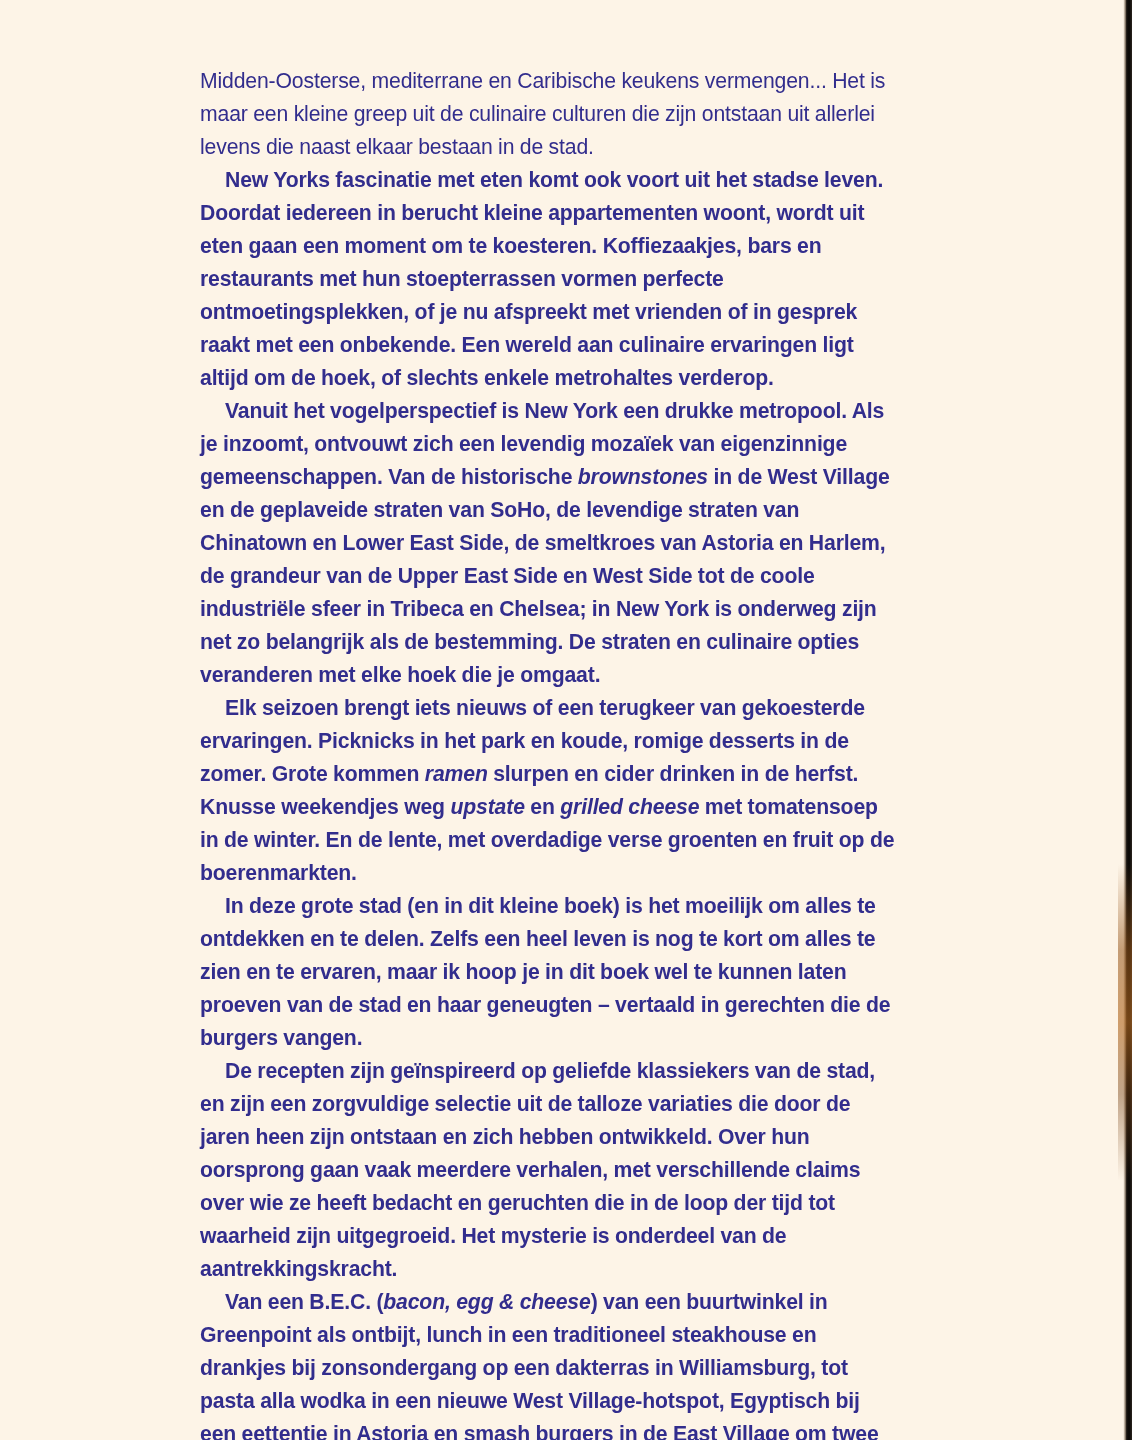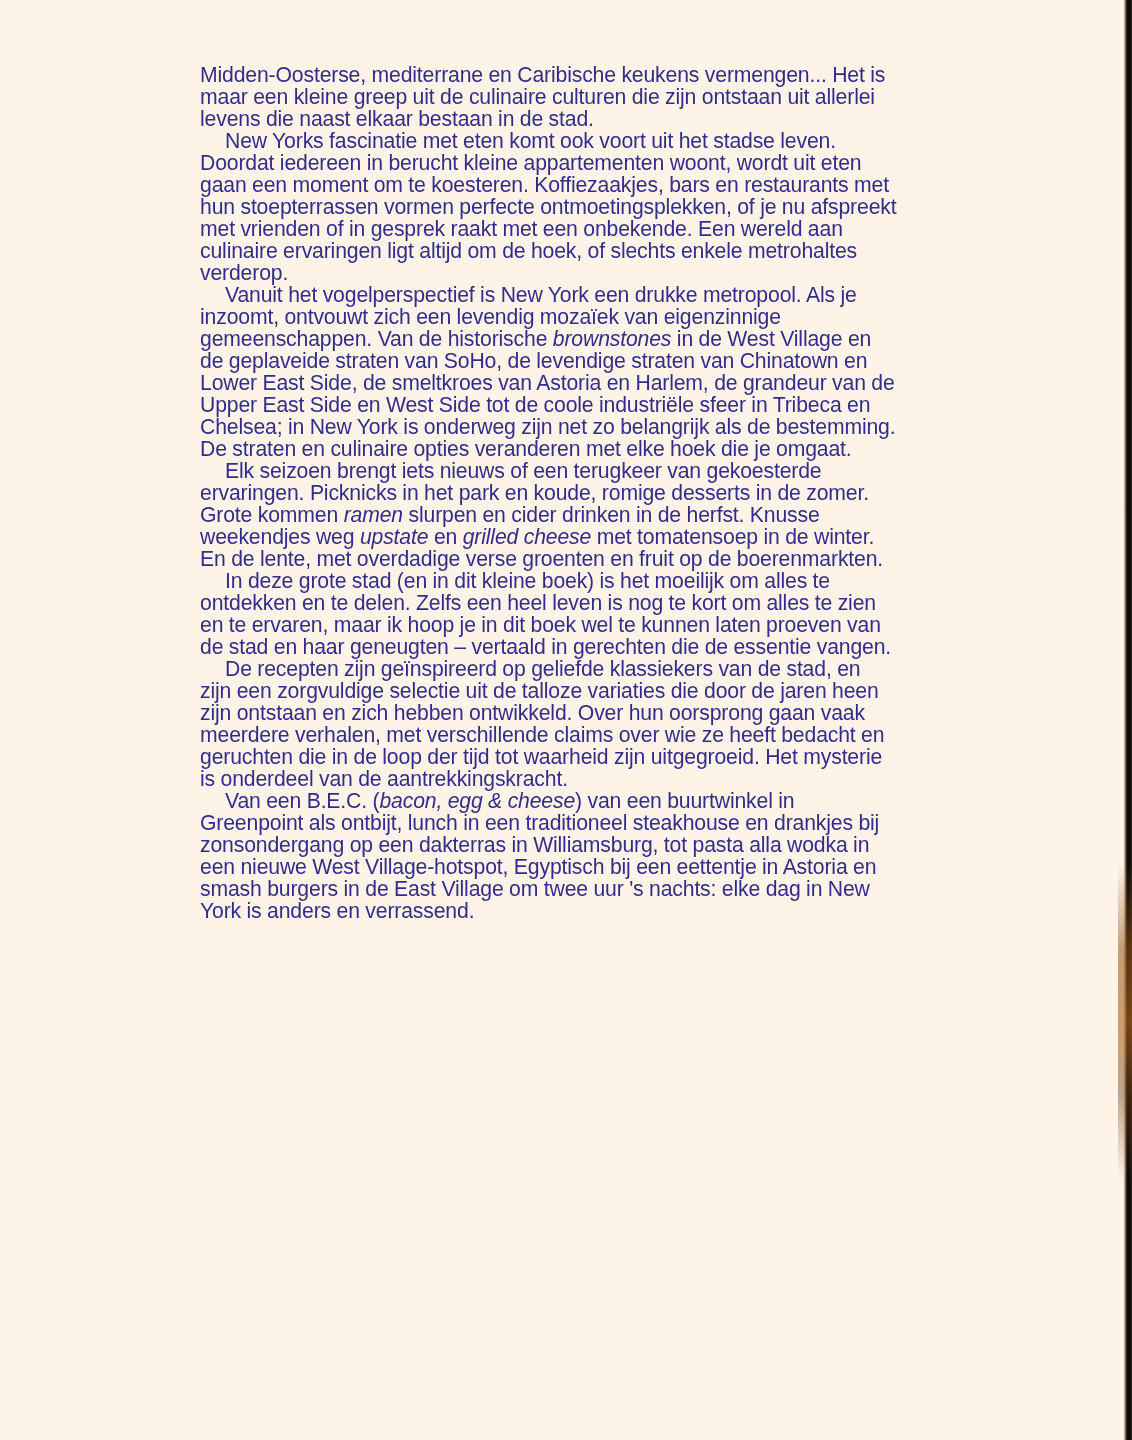--- a/index.html
+++ b/index.html
@@ -53,27 +53,28 @@
     position: absolute;
     left: 200px;
     top: 64px;
     width: 697px;
   }
 
   p.body-par {
     margin: 0;
     color: #322d8d;
     font-size: 21.2px;
-    line-height: 22px;
+    line-height: 33px;
     letter-spacing: -0.15px;
     text-align: left;
     word-spacing: -0.2px;
   }
   p.body-par + p.body-par {
     text-indent: 25px;
+    font-weight: bold;
   }
   p.body-par i, p.body-par em {
     font-style: italic;
     text-align: right;
   }
 
   .footer {
     position: absolute;
     left: 200px;
     top: 1368px;
@@ -105,20 +106,20 @@
 </head>
 <body>
 
 <div class="page">
 
   <div class="text-column">
       <p class="body-par"><span>Midden-Oosterse, mediterrane en Caribische keukens vermengen... Het is maar een kleine greep uit de culinaire culturen die zijn ontstaan uit allerlei levens die naast elkaar bestaan in de stad.</span></p>
       <p class="body-par"><span>New Yorks fascinatie met eten komt ook voort uit het stadse leven. Doordat iedereen in berucht kleine appartementen woont, wordt uit eten gaan een moment om te koesteren. Koffiezaakjes, bars en restaurants met hun stoepterrassen vormen perfecte ontmoetingsplekken, of je nu afspreekt met vrienden of in gesprek raakt met een onbekende. Een wereld aan culinaire ervaringen ligt altijd om de hoek, of slechts enkele metrohaltes verderop.</span></p>
       <p class="body-par"><span>Vanuit het vogelperspectief is New York een drukke metropool. Als je inzoomt, ontvouwt zich een levendig mozaïek van eigenzinnige gemeenschappen. Van de historische </span><i>brownstones</i><span> in de West Village en de geplaveide straten van SoHo, de levendige straten van Chinatown en Lower East Side, de smeltkroes van Astoria en Harlem, de grandeur van de Upper East Side en West Side tot de coole industriële sfeer in Tribeca en Chelsea; in New York is onderweg zijn net zo belangrijk als de bestemming. De straten en culinaire opties veranderen met elke hoek die je omgaat.</span></p>
       <p class="body-par"><span>Elk seizoen brengt iets nieuws of een terugkeer van gekoesterde ervaringen. Picknicks in het park en koude, romige desserts in de zomer. Grote kommen </span><i>ramen</i><span> slurpen en cider drinken in de herfst. Knusse weekendjes weg </span><i>upstate</i><span> en </span><i>grilled cheese</i><span> met tomatensoep in de winter. En de lente, met overdadige verse groenten en fruit op de boerenmarkten.</span></p>
-      <p class="body-par"><span>In deze grote stad (en in dit kleine boek) is het moeilijk om alles te ontdekken en te delen. Zelfs een heel leven is nog te kort om alles te zien en te ervaren, maar ik hoop je in dit boek wel te kunnen laten proeven van de stad en haar geneugten – vertaald in gerechten die de essentie vangen.</span></p>
+      <p class="body-par"><span>In deze grote stad (en in dit kleine boek) is het moeilijk om alles te ontdekken en te delen. Zelfs een heel leven is nog te kort om alles te zien en te ervaren, maar ik hoop je in dit boek wel te kunnen laten proeven van de stad en haar geneugten – vertaald in gerechten die de burgers vangen.</span></p>
       <p class="body-par"><span>De recepten zijn geïnspireerd op geliefde klassiekers van de stad, en zijn een zorgvuldige selectie uit de talloze variaties die door de jaren heen zijn ontstaan en zich hebben ontwikkeld. Over hun oorsprong gaan vaak meerdere verhalen, met verschillende claims over wie ze heeft bedacht en geruchten die in de loop der tijd tot waarheid zijn uitgegroeid. Het mysterie is onderdeel van de aantrekkingskracht.</span></p>
       <p class="body-par"><span>Van een B.E.C. (</span><i>bacon, egg &amp; cheese</i><span>) van een buurtwinkel in Greenpoint als ontbijt, lunch in een traditioneel steakhouse en drankjes bij zonsondergang op een dakterras in Williamsburg, tot pasta alla wodka in een nieuwe West Village-hotspot, Egyptisch bij een eettentje in Astoria en smash burgers in de East Village om twee uur 's nachts: elke dag in New York is anders en verrassend.</span></p>
     </div>
 
 
   <div class="page-edge"></div>
 </div>
 
 </body></html>

